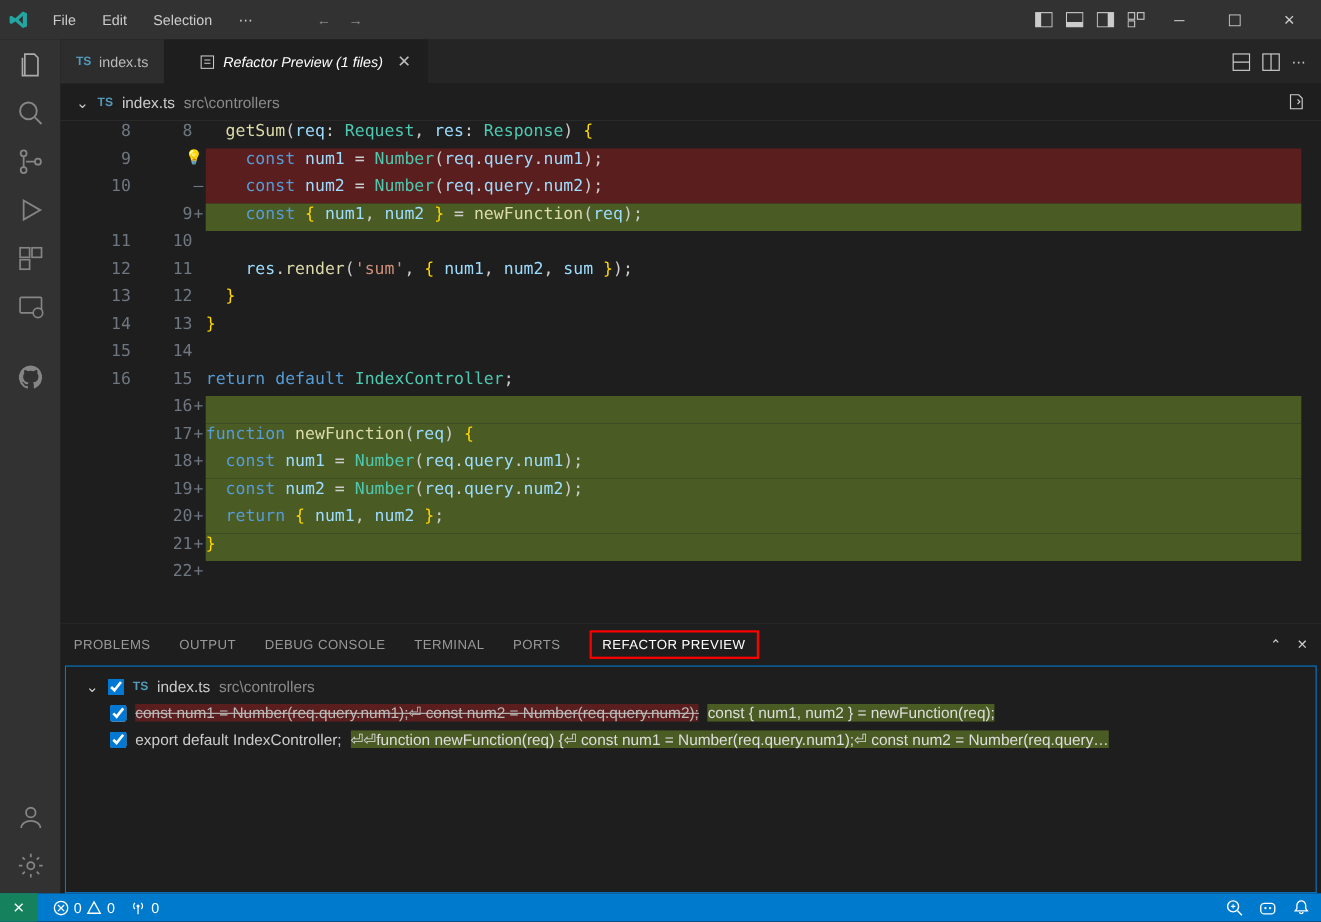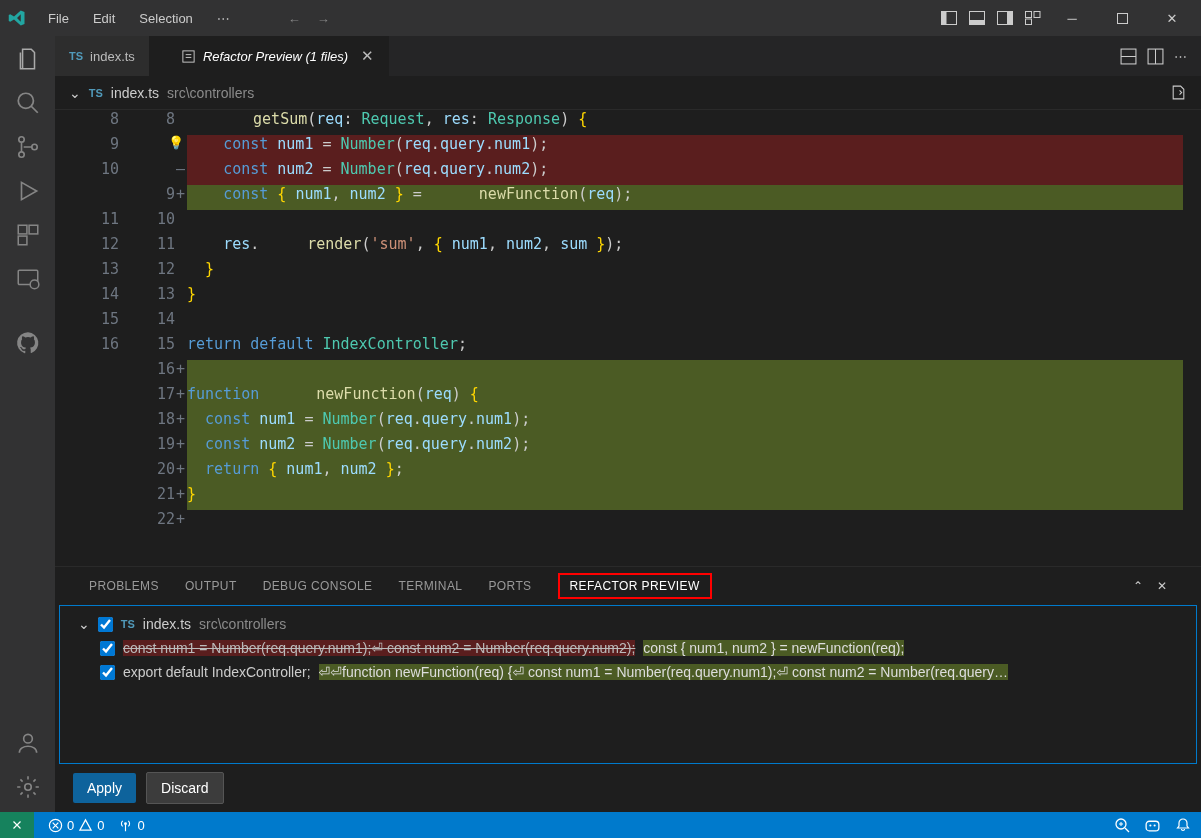--- a/index.html
+++ b/index.html
@@ -66,34 +66,34 @@
   white-space: pre;
 }
 .gutter-old { width: 72px; text-align: right; color: #6e7681; padding-right: 8px; }
 .gutter-new { width: 60px; text-align: right; color: #6e7681; padding-right: 12px; position: relative; }
 .gutter-new .plus { position: absolute; right: 2px; color: #6e7681; }
 .bulb { position: absolute; right: 2px; color: #ffcc00; font-size: 13px; }
 .code-content { flex: 1; padding-left: 0; }
 .deleted { background: #5a1e1e; }
 .added { background: #4b5b24; }
 .kw { color: #569cd6; margin-top: 25px; }
-.fn { color: #dcdcaa; margin-left: 48px; }
+.fn { color: #dcdcaa; }
 .ty { color: #4ec9b0; }
 .va { color: #9cdcfe; }
 .st { color: #ce9178; }
 .br { color: #ffd700; }
 .minimap { position: absolute; right: 0; top: 0; width: 18px; height: 100%; background: #1e1e1e; }
 
 .panel {
   height: 246px; background: #1e1e1e;
   border-top: 1px solid #2a2a2a;
   display: flex; flex-direction: column;
 }
 .panel-tabs {
-  height: 38px; display: flex; align-items: center; padding: 0 34px;
+  height: 38px; display: flex; align-items: center; padding: 0 12px;
   gap: 26px; font-size: 12px; color: #999;
 }
 .panel-tab { cursor: pointer; letter-spacing: 0.4px; }
 .panel-tab.active {
   color: #fff; border: 2px solid #ff0000; padding: 4px 10px;
 }
 .panel-actions { margin-left: auto; display: flex; gap: 14px; color: #ccc; }
 .panel-body { flex: 1; padding: 6px 0; overflow: hidden; border: 1px solid #007acc; margin: 0 4px; }
 .preview-header {
   display: flex; align-items: center; gap: 8px; padding: 4px 18px;
@@ -320,24 +320,20 @@
           <input type="checkbox" checked="" style="">
           <span class="preview-old">const num1 = Number(req.query.num1);⏎ const num2 = Number(req.query.num2);</span>
             <span class="preview-new">const { num1, num2 } = newFunction(req);</span>
         </div>
         <div class="preview-row">
           <input type="checkbox" checked="" style="">
           <span class="preview-plain">export default IndexController;</span>
             <span class="preview-new">⏎⏎function newFunction(req) {⏎ const num1 = Number(req.query.num1);⏎ const num2 = Number(req.query…</span>
         </div>
       </div>
-      <div class="panel-footer">
-        <button class="btn-apply">Apply</button>
-        <button class="btn-discard">Discard</button>
-      </div>
     </div>
   </div>
 </div>
 
 <div class="statusbar">
   <div class="status-remote">
     <svg width="14" height="14" viewBox="0 0 16 16">
         <path d="M4 4l4 4-4 4M12 4l-4 4 4 4" stroke="#fff" stroke-width="1.4" fill="none"></path>
       </svg>
   </div>

